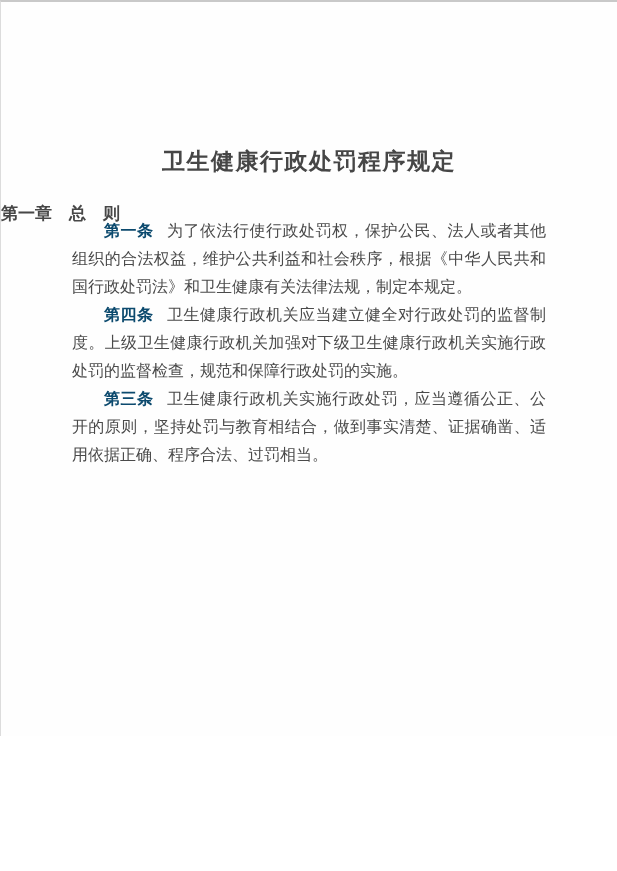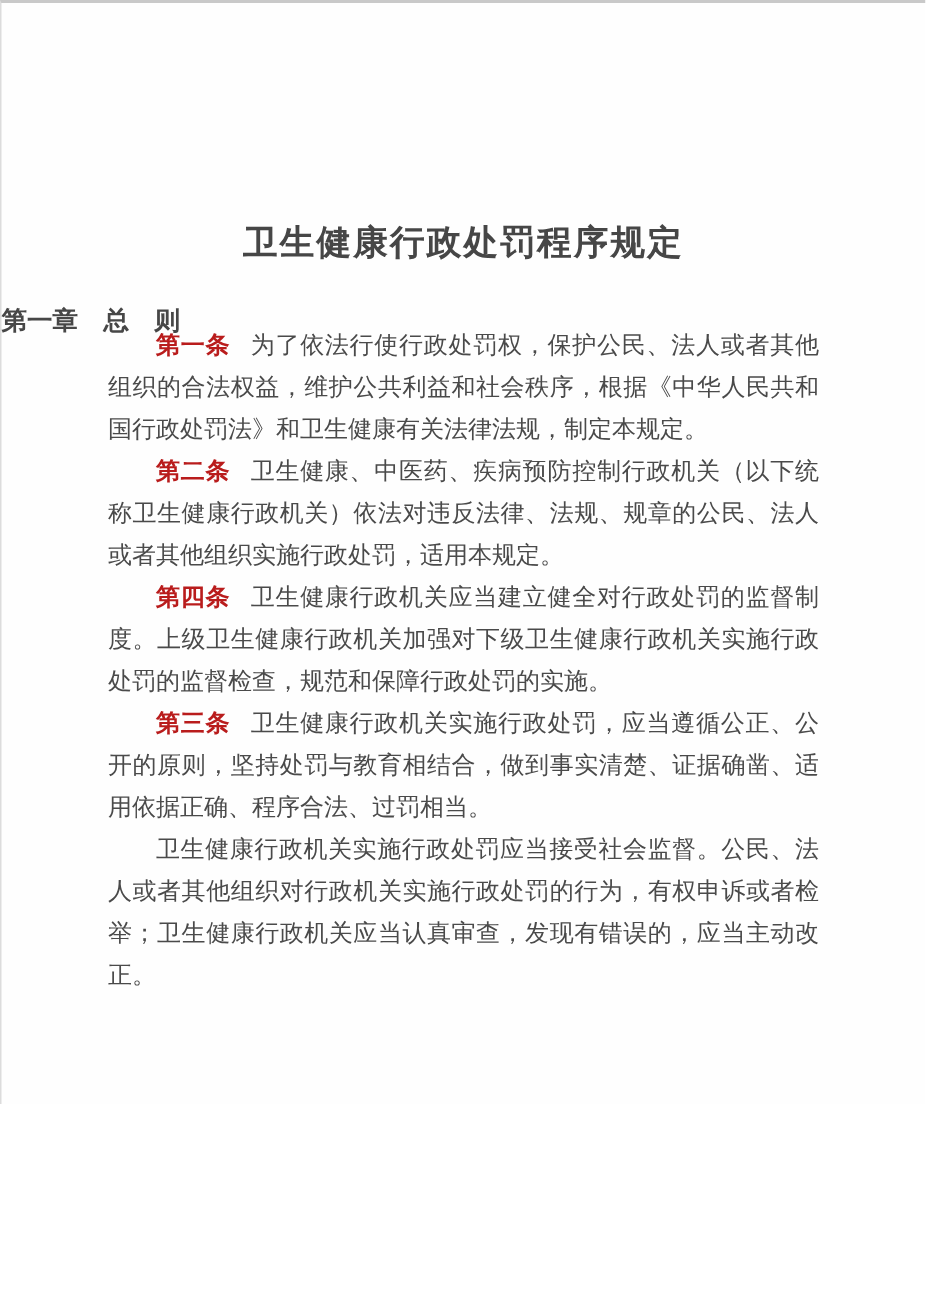--- a/index.html
+++ b/index.html
@@ -51,21 +51,21 @@
     text-align: justify;
     color: #4a4a4a;
   }
   .body-text p {
     margin: 0;
     padding: 0;
     text-indent: 2em;
   }
   .para-label {
     font-weight: bold;
-    color: #b91c1c;
+    color: #0c4a6e;
   }
   .para-label:not(:empty) {
     padding-right: 0.85em;
   }
   .page-footer {
     position: absolute;
     top: 779px;
     left: 82px;
     font-size: 14px;
     color: #9a9a9a;
@@ -81,28 +81,22 @@
 
   <h1 class="doc-title">卫生健康行政处罚程序规定</h1>
 
   <h2 class="chapter-heading">第一章　总　则</h2>
 
   <div class="body-text">
     <p>
       <span class="para-label">第一条</span><span>为了依法行使行政处罚权，保护公民、法人或者其他组织的合法权益，维护公共利益和社会秩序，根据《中华人民共和国行政处罚法》和卫生健康有关法律法规，制定本规定。</span>
     </p>
     <p>
-      <span class="para-label">第二条</span><span>卫生健康、中医药、疾病预防控制行政机关（以下统称卫生健康行政机关）依法对违反法律、法规、规章的公民、法人或者其他组织实施行政处罚，适用本规定。</span>
-    </p>
-    <p>
       <span class="para-label">第四条</span><span>卫生健康行政机关应当建立健全对行政处罚的监督制度。上级卫生健康行政机关加强对下级卫生健康行政机关实施行政处罚的监督检查，规范和保障行政处罚的实施。</span>
     </p>
     <p>
       <span class="para-label">第三条</span><span>卫生健康行政机关实施行政处罚，应当遵循公正、公开的原则，坚持处罚与教育相结合，做到事实清楚、证据确凿、适用依据正确、程序合法、过罚相当。</span>
-    </p>
-    <p>
-      <span class="para-label"></span><span>卫生健康行政机关实施行政处罚应当接受社会监督。公民、法人或者其他组织对行政机关实施行政处罚的行为，有权申诉或者检举；卫生健康行政机关应当认真审查，发现有错误的，应当主动改正。</span>
     </p>
   </div>
 
   <div class="page-footer">— 2 —</div>
 
 </div>
 
 </body></html>

